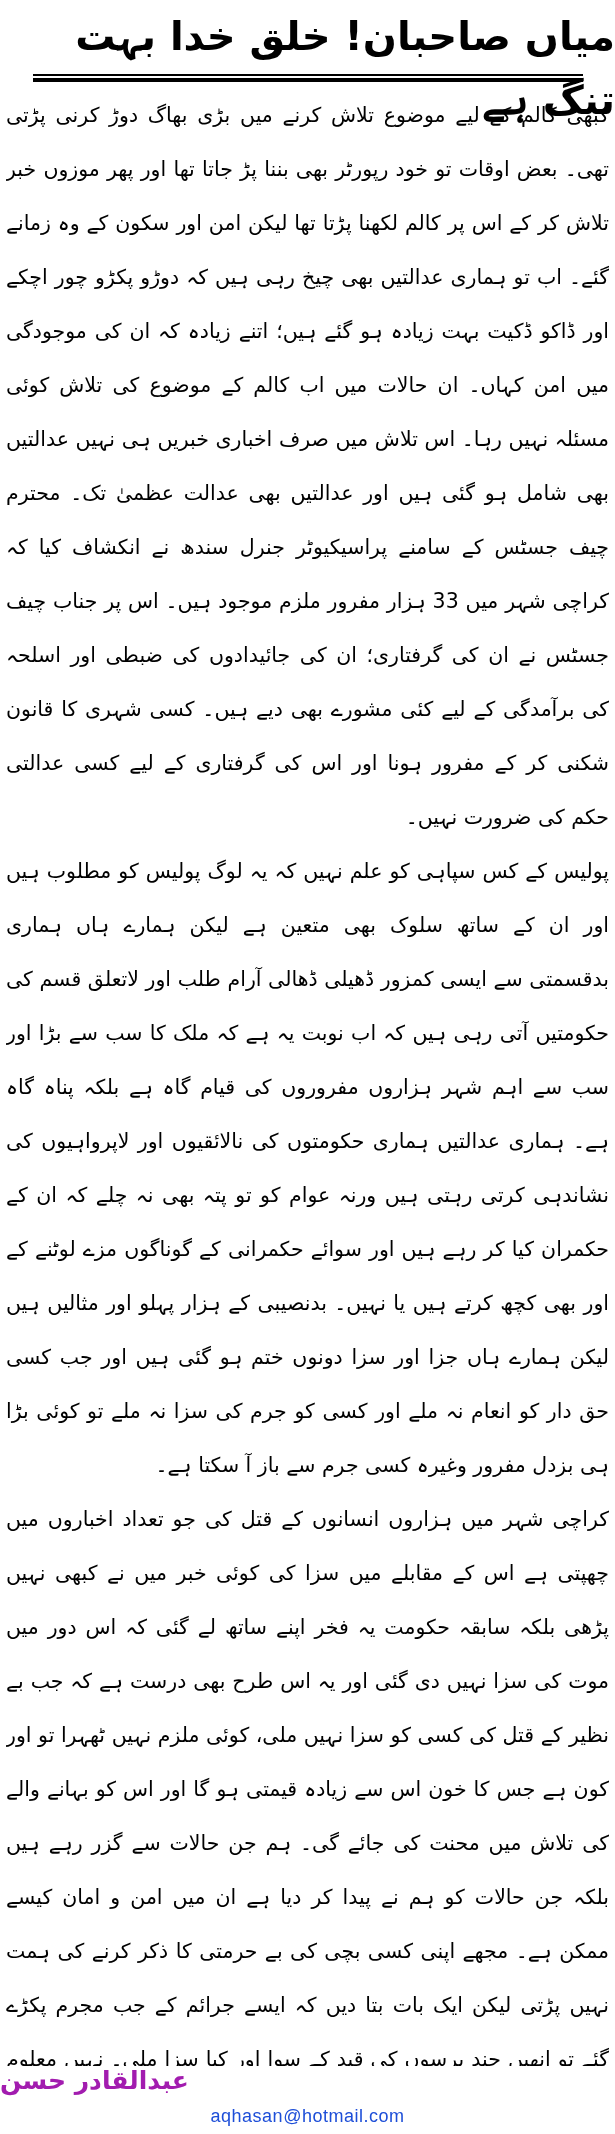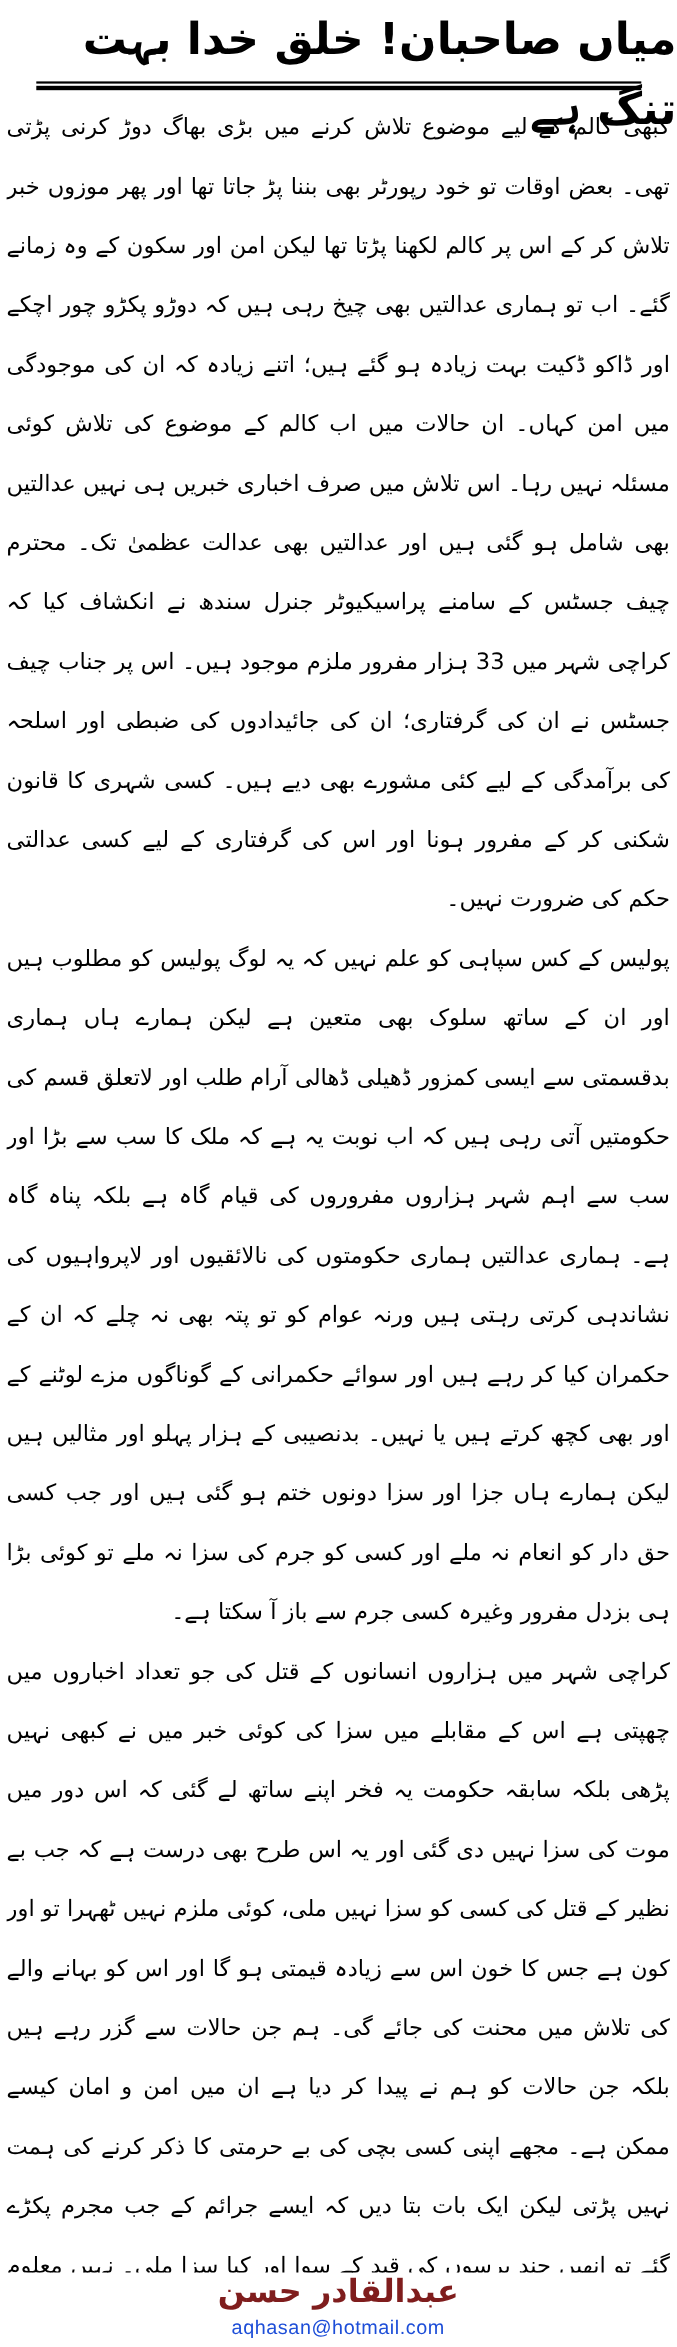--- a/index.html
+++ b/index.html
@@ -46,25 +46,25 @@
     font-size: 20.5px;
     line-height: 54px;
     color: #000000;
   }
   .body-text p { margin: 0; padding: 0; text-align: justify; }
   .author {
     position: absolute;
     top: 2066px;
     left: 0;
     width: 100%;
-    text-align: center;
+    text-align: left;
     direction: rtl;
-    font-size: 29px;
+    font-size: 25px;
     font-weight: bold;
-    color: #7f1d1d;
+    color: #a21caf;
   }
   .email {
     position: absolute;
     top: 2106px;
     left: 0;
     width: 100%;
     text-align: center;
     direction: ltr;
     font-family: "Liberation Sans", sans-serif;
     font-size: 18px;

